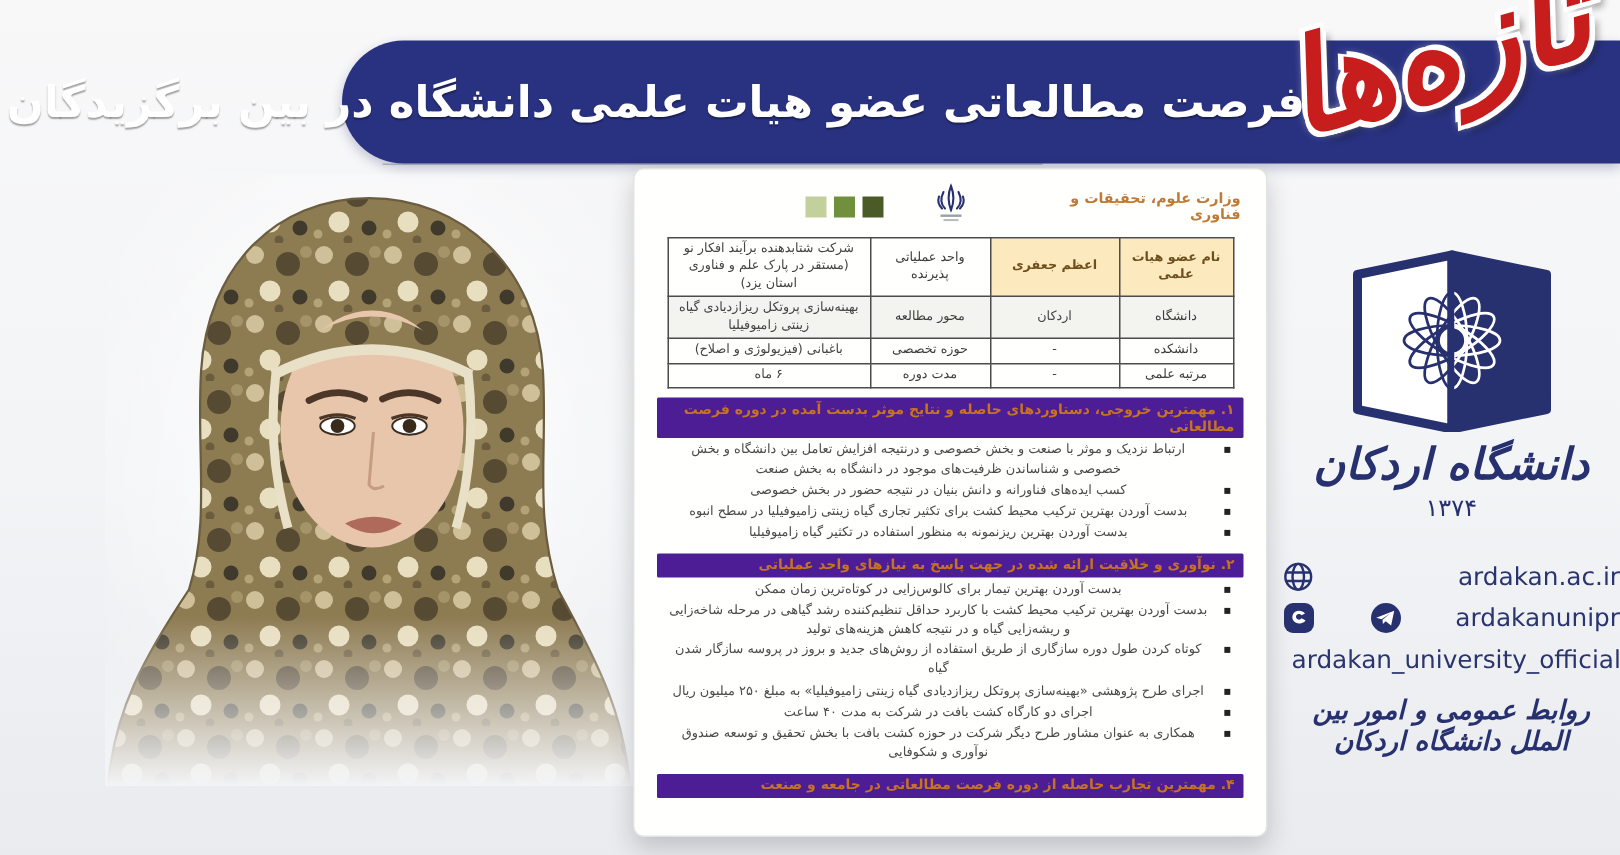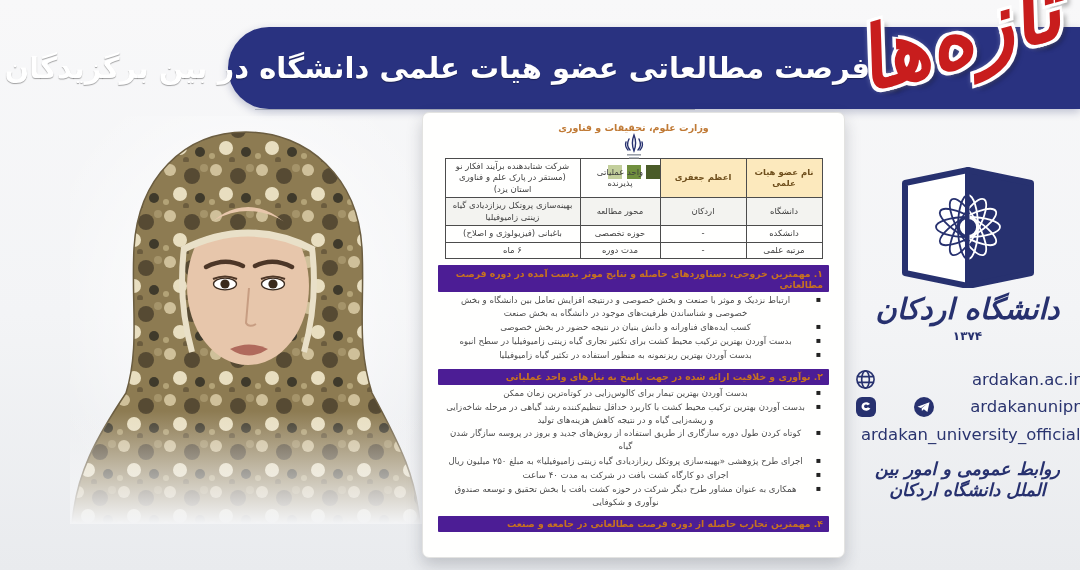--- a/index.html
+++ b/index.html
@@ -34,21 +34,21 @@
   }
   
   .portrait{position:absolute;left:70px;top:116px;width:352px;height:408px;z-index:2;}
   
   .doc{
     position:absolute;left:422px;top:112px;width:423px;height:446px;z-index:2;
     background:#fffffe;border:1px solid #e3e3e1;border-radius:7px;
     box-shadow:0 7px 16px rgba(40,45,60,.22);
     direction:rtl;padding:9px 13px;box-sizing:border-box;overflow:hidden;
   }
-  .doc-head{display:flex;flex-direction:column;align-items:center;height:32px;margin:0 4px;}
+  .doc-head{display:flex;flex-direction:row;align-items:center;height:32px;margin:0 4px;}
   .ministry{color:#c07a35;font-weight:bold;font-size:9.5px;flex:1;text-align:right;}
   .emblem{flex:0 0 auto;width:90px;text-align:center;}
   .squares{flex:1;display:flex;justify-content:flex-end;gap:5px;direction:ltr;}
   .sq{width:14px;height:14px;display:inline-block;}
   .sq1{background:#4a5b28;} .sq2{background:#71903e;} .sq3{background:#c3cf9c;}
   table.info{
     border-collapse:collapse;margin:4px auto 2px auto;width:377px;
     font-size:8.5px;color:#444;table-layout:fixed;
   }
   table.info td{border:1px solid #4c4c4c;text-align:center;vertical-align:middle;padding:2px 3px;line-height:1.35;}
@@ -67,21 +67,21 @@
   ul.bullets li::before{
     content:"▪";position:absolute;right:-6px;top:0;color:#222;font-size:8px;
   }
   
   .sidebar{position:absolute;right:0;top:120px;width:225px;text-align:center;z-index:2;margin-left:16px;}
   .logo{margin:40px auto 0 auto;width:150px;}
   .uni-name{
     direction:rtl;color:#27316f;font-family:"DejaVu Serif","Liberation Serif",serif;
     font-weight:bold;font-style:italic;font-size:29px;margin-top:2px;line-height:1.1;
   }
-  .uni-year{color:#27316f;font-size:12px;font-weight:bold;letter-spacing:3px;margin-top:3px;}
+  .uni-year{color:#27316f;font-size:16px;font-weight:normal;letter-spacing:3px;margin-top:3px;}
   .social{margin-top:26px;}
   .social-row{
     display:flex;align-items:center;justify-content:space-between;gap:6px;
     color:#2a346f;font-size:16.5px;font-weight:500;margin-top:6px;direction:ltr;
   }
   .footer-callig{
     direction:rtl;color:#27316f;font-family:"DejaVu Serif","Liberation Serif",serif;
     font-weight:bold;font-style:italic;font-size:17.5px;margin-top:14px;line-height:1.2;
   }
   .icn{display:inline-block;vertical-align:middle;}

